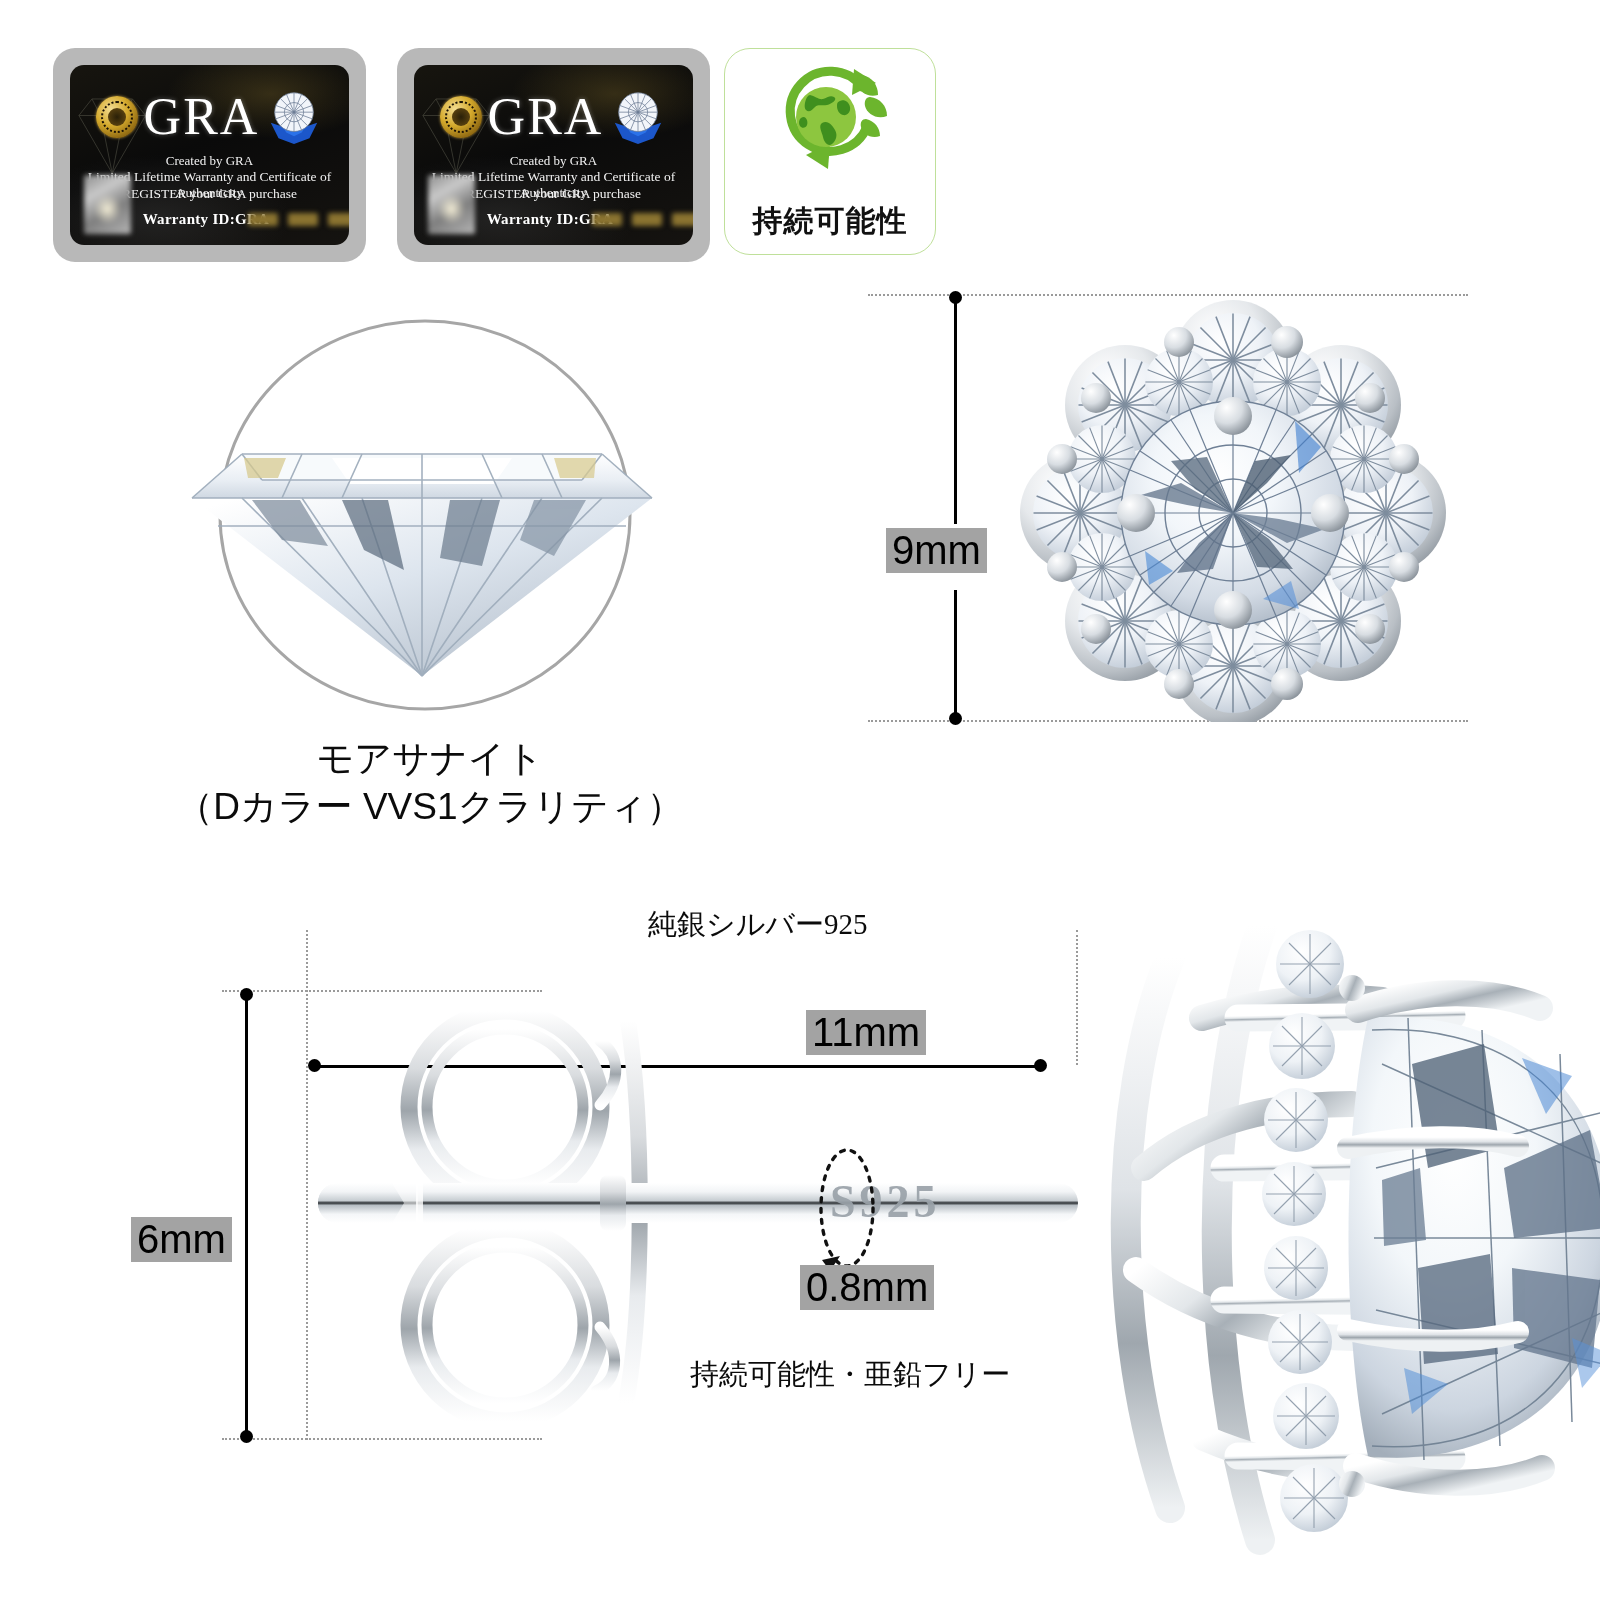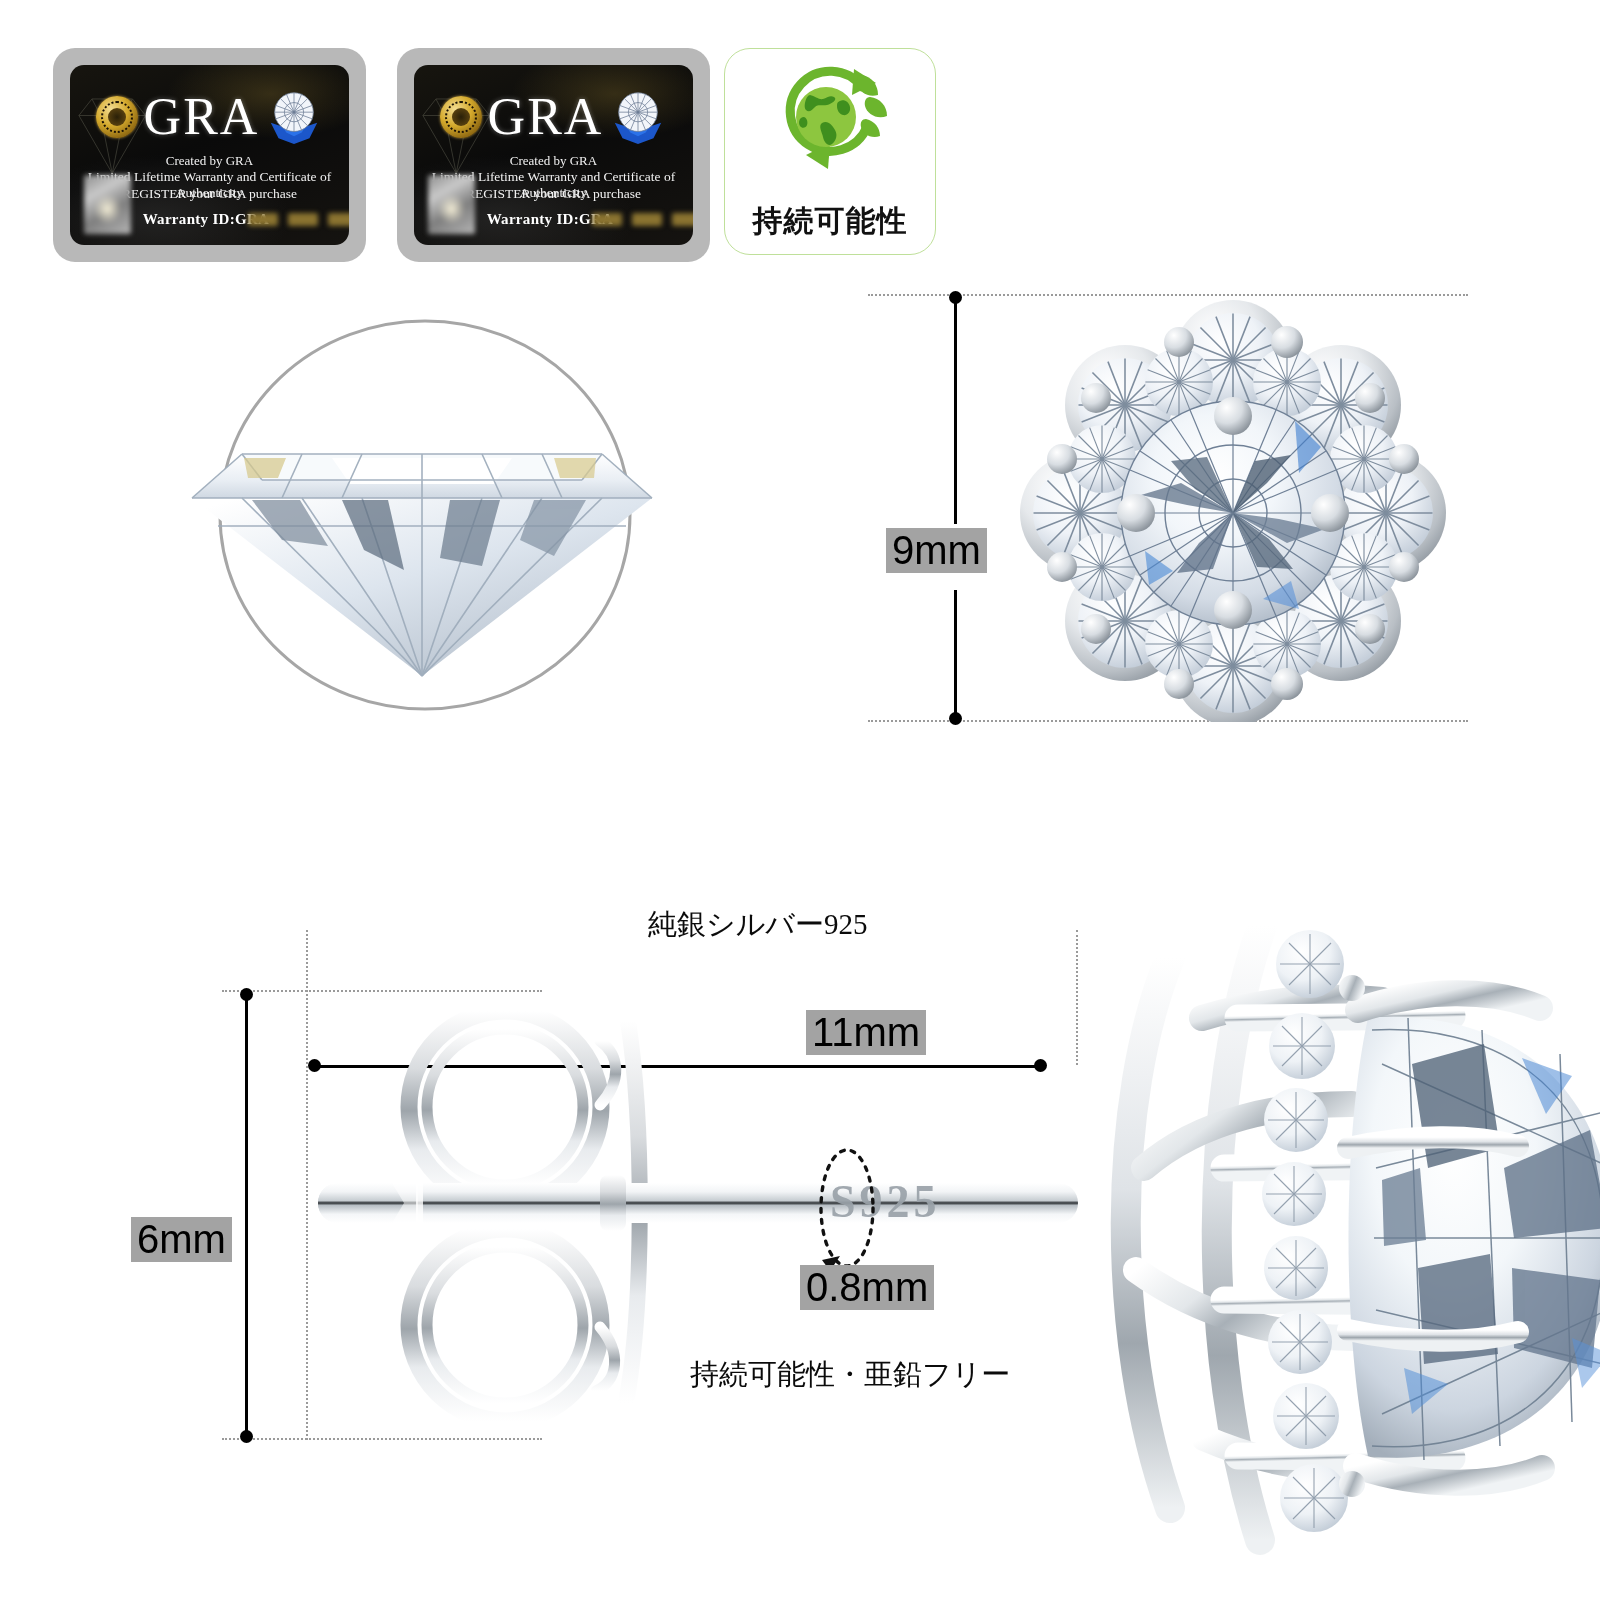--- a/index.html
+++ b/index.html
@@ -245,20 +245,22 @@
     <polygon points="160,120 206,120 222,190 182,170" fill="#5e6e80"></polygon>
     <polygon points="268,120 318,120 300,186 258,178" fill="#6d7d8f"></polygon>
     <polygon points="352,120 404,120 372,176 338,160" fill="#8594a5"></polygon>
     <polygon points="70,120 118,120 146,166 100,160" fill="#7f8d9d"></polygon>
     <polygon points="62,78 104,78 96,98 66,98" fill="#d7c98c"></polygon>
     <polygon points="372,78 414,78 412,98 378,98" fill="#d9cb90"></polygon>
   </g>
 </svg>
 
 <div class="cap" style="left:100px;top:735px;width:660px;">
+  <div>モアサナイト</div>
+  <div>（Dカラー VVS1クラリティ）</div>
 </div>
 
 <div class="abs dotline dot-h" style="left:868px;top:294px;width:600px;height:0;"></div>
 
 <div class="abs dotline dot-h" style="left:868px;top:720px;width:600px;height:0;"></div>
 
 <div class="abs solid-v" style="left:954px;top:298px;height:226px;"></div>
 <div class="abs solid-v" style="left:954px;top:590px;height:128px;"></div>
 <div class="abs enddot" style="left:949px;top:291px;"></div>
 <div class="abs enddot" style="left:949px;top:712px;"></div>

